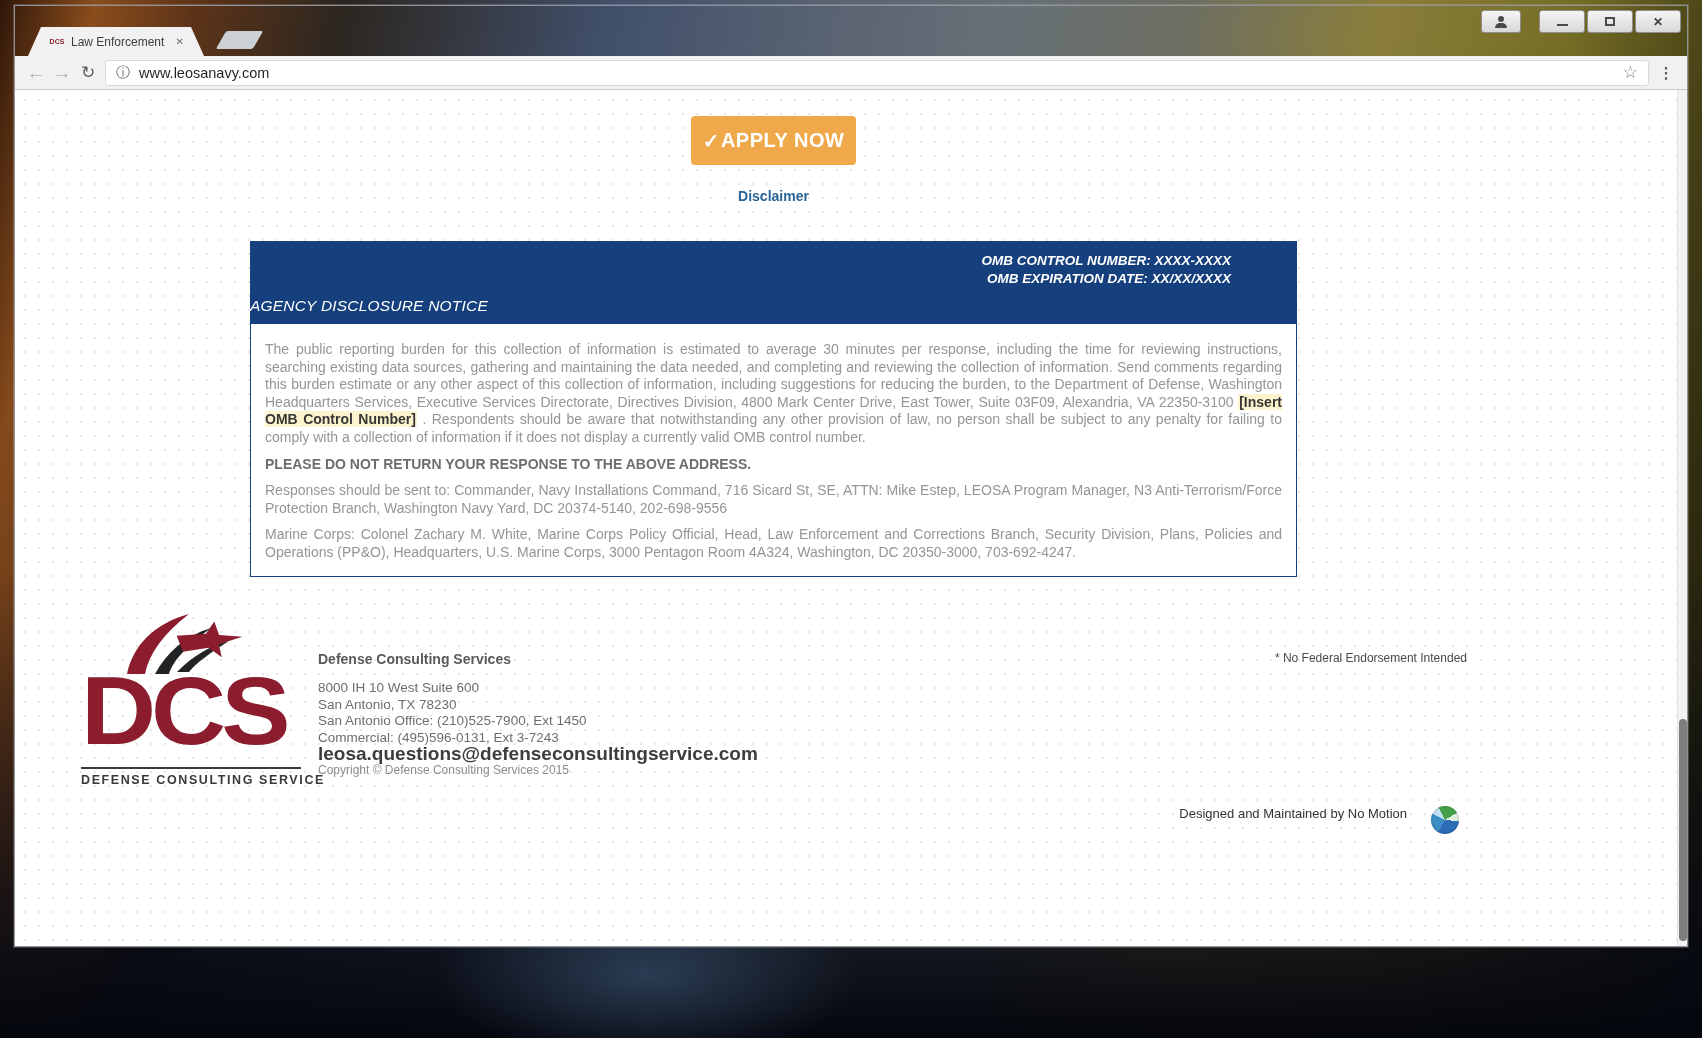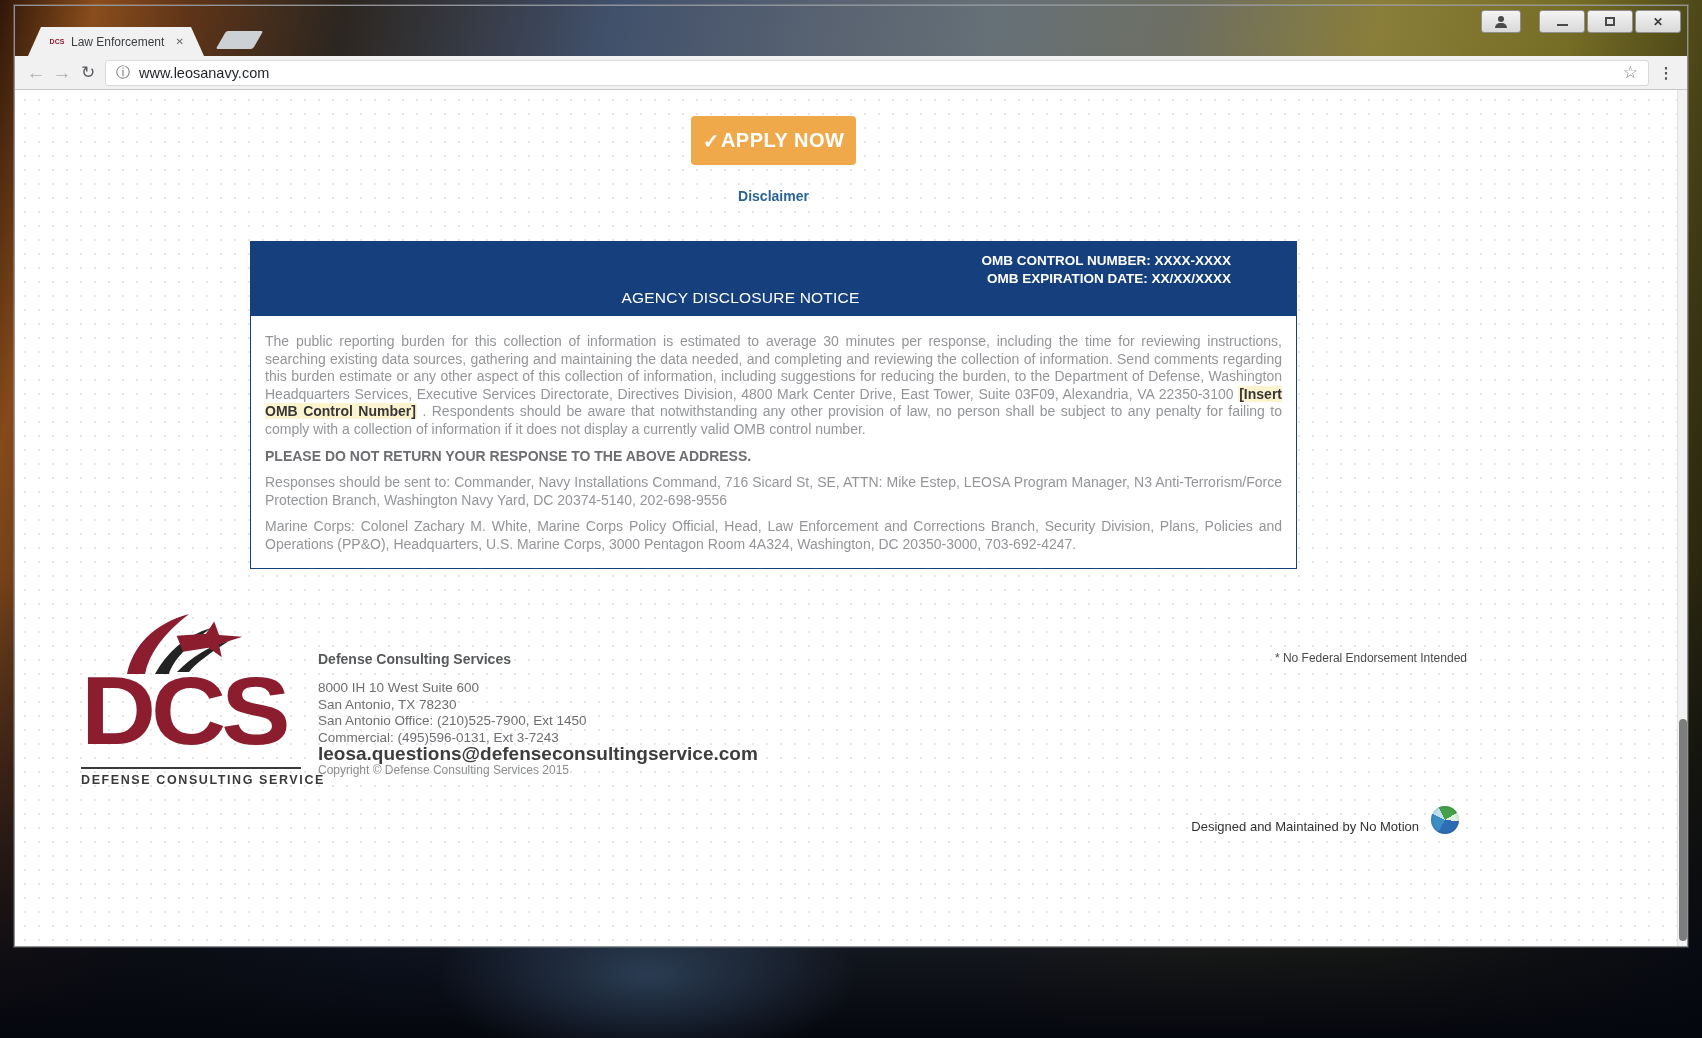--- a/index.html
+++ b/index.html
@@ -80,23 +80,23 @@
     position:absolute; left:676px; top:26px; width:165px; height:49px; border:none; border-radius:4px;
     background:#efa94a; color:#fff; font-family:"Liberation Sans",sans-serif;
     font-size:20px; font-weight:bold; letter-spacing:.5px; cursor:pointer;
     display:flex; align-items:center; justify-content:center; gap:1px;
   }
   .disclaimer { position:absolute; left:676px; top:98px; width:165px; text-align:center;
     font-size:14px; font-weight:bold; color:#2a6496; text-decoration:none; }
 
   
   .notice { position:absolute; left:235px; top:151px; width:1047px; }
-  .notice-header { background:#15407d; color:#fff; padding:11px 66px 9px 0; }
+  .notice-header { background:#15407d; color:#fff; padding:11px 66px 9px 0;font-style:italic; }
   .omb-line { text-align:right; font-size:13.5px; font-weight:bold; line-height:17.5px; }
-  .notice-title { text-align:center; font-size:15.5px; margin-top:2px; letter-spacing:.2px; }
+  .notice-title { font-size:15.5px; margin-top:10px; letter-spacing:.2px; }
   .notice-body {
     background:#fff; border:1px solid #15407d; border-top:none; padding:1px 14px 14px;
     font-size:14px; color:#939598;
   }
   .notice-body p { text-align:justify; line-height:17.6px; margin-top:16px; }
   .notice-body p + p { margin-top:9px; }
   .warning { font-weight:bold; color:#6d6e71; }
   .hl { background:#fcf3cf; color:#363636; font-weight:bold; padding:0 1px; }
 
   
@@ -108,21 +108,21 @@
     font-size:12.5px; font-weight:bold; letter-spacing:1.6px; color:#3a3a3a; white-space:nowrap; }
 
   .footer-info { position:absolute; left:303px; top:561px; }
   .company { font-size:14px; font-weight:bold; color:#58595b; margin-bottom:13px; }
   .addr-line { font-size:13.5px; color:#6d6e71; line-height:16.5px; }
   .email { font-size:19px; font-weight:bold; color:#3d3d3d; line-height:16.5px; }
   .copyright { font-size:12px; color:#8a8c8e; }
 
   .endorsement { position:absolute; right:220px; top:561px; font-size:12px; color:#4a4a4a; }
 
-  .credit { position:absolute; right:228px; top:716px; display:flex; align-items:flex-end; gap:12px; }
+  .credit { position:absolute; right:228px; top:716px; display:flex; align-items:flex-start; gap:24px; }
   .credit-text { font-size:13px; color:#333; }
   .nm-logo { width:28px; height:28px; border-radius:50%;
     background:conic-gradient(from 210deg,#3b8dc4 0 24%,#bfe0f0 24% 34%,#45a049 34% 58%,#dff0df 58% 68%,#2d6db5 68% 100%);
     box-shadow:inset 0 0 3px rgba(0,0,0,.25); }
 </style>
 </head>
 <body>
 
 <div class="stage">
   <div class="window">

